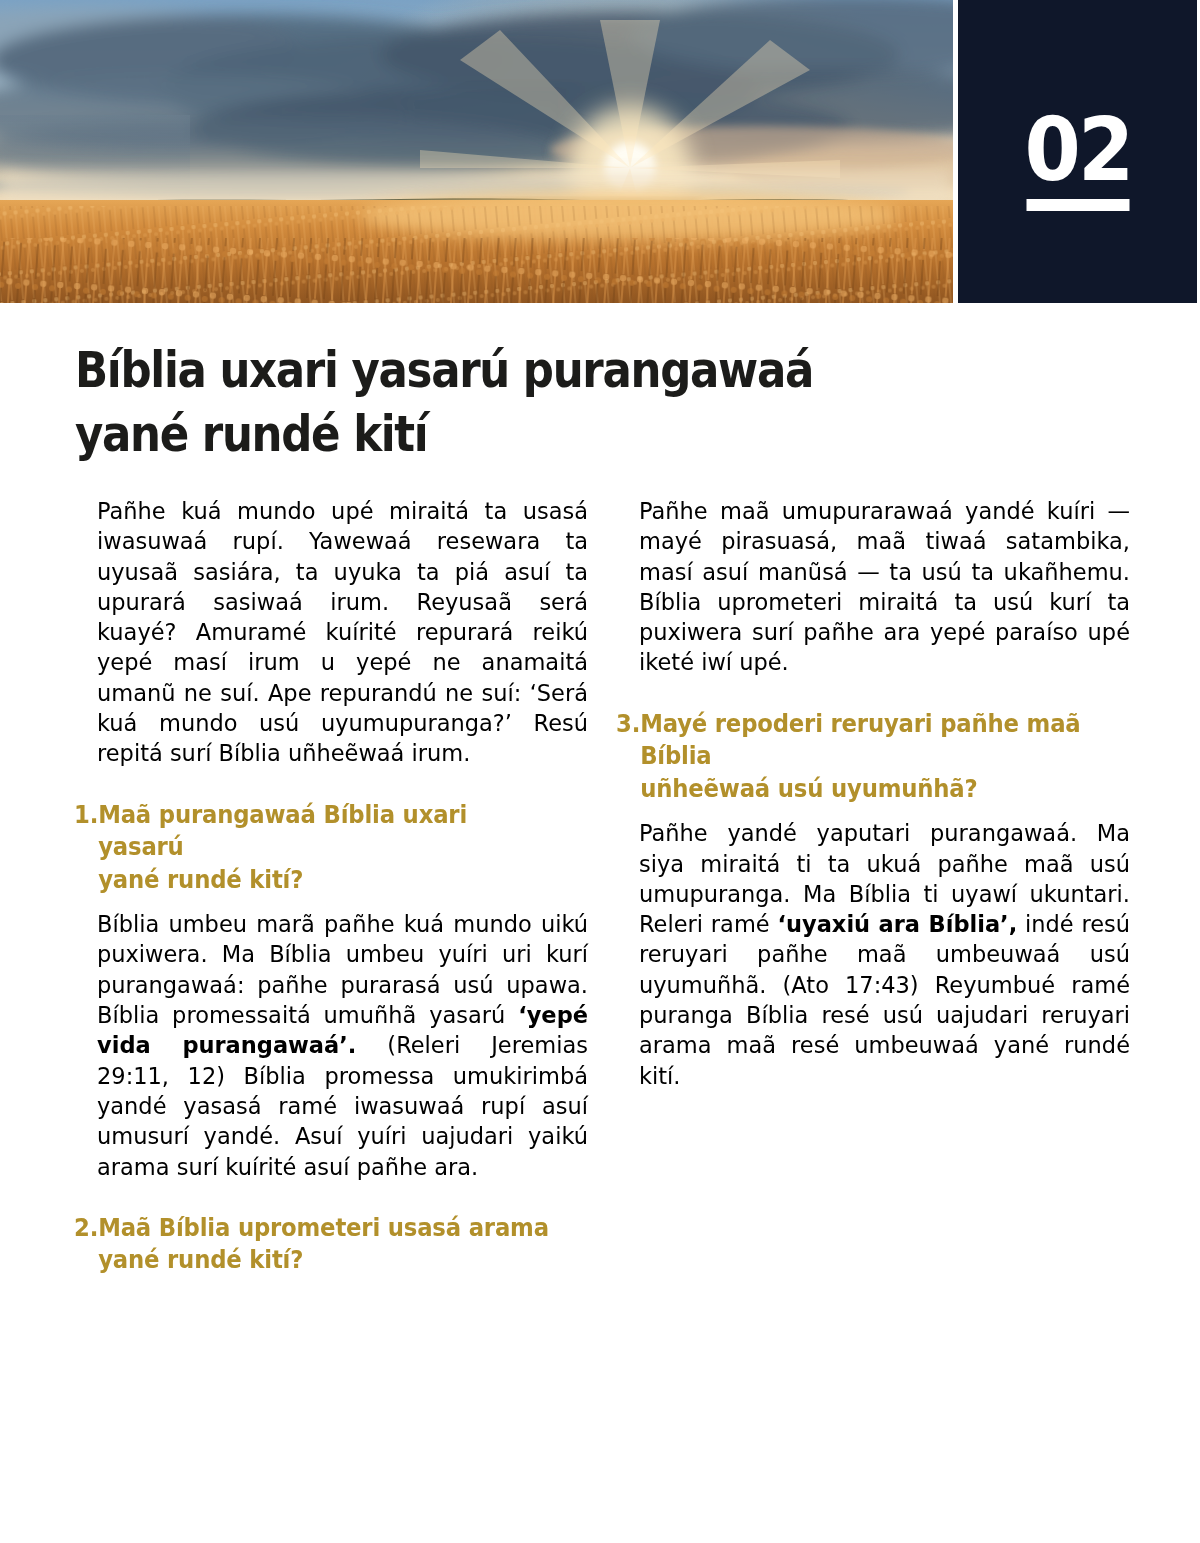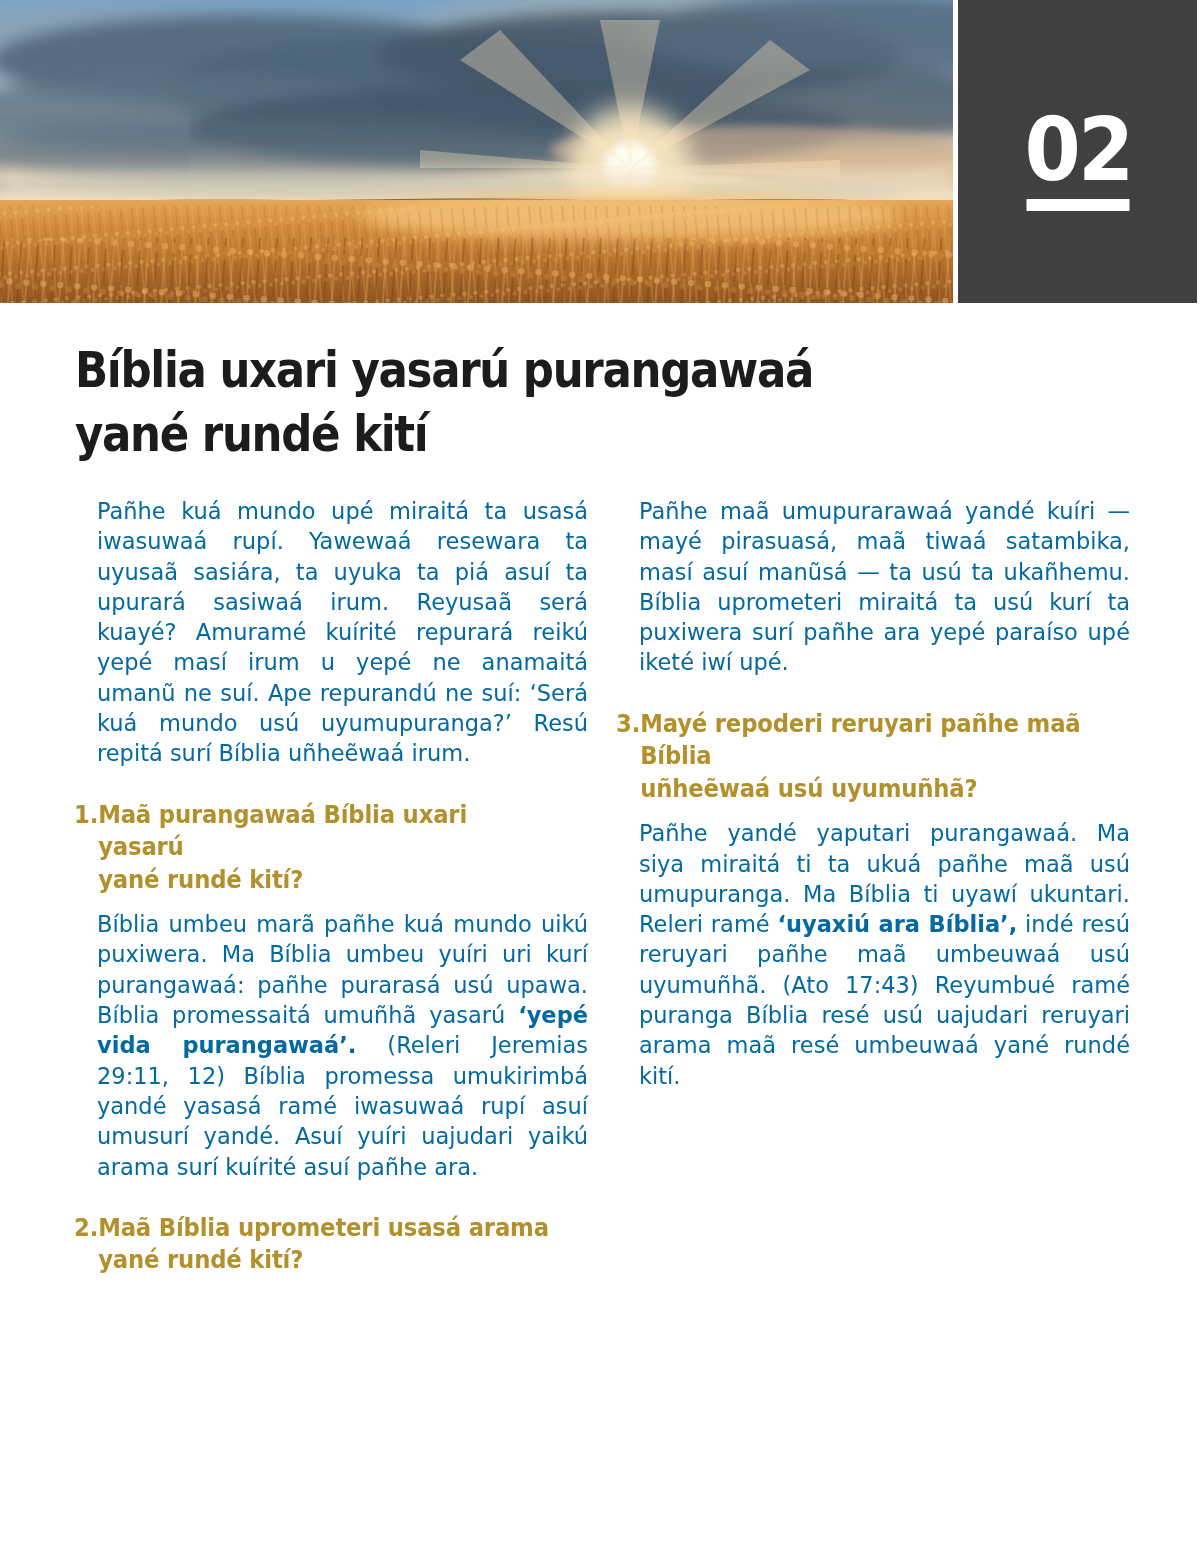--- a/index.html
+++ b/index.html
@@ -7,21 +7,21 @@
     width:1200px;height:1543px;position:relative;background:#ffffff;
     font-family:"DejaVu Sans",sans-serif;overflow:hidden;
   }
   
   .photo{
     position:absolute;left:0;top:0;width:953px;height:303px;overflow:hidden;
   }
   .photo svg{display:block;width:100%;height:100%;}
   .badge{
     position:absolute;left:958px;top:0;width:239px;height:303px;
-    background:#404040;
+    background:#0f172a;
   }
   .badge-num{
     position:absolute;left:50%;top:106px;
     transform:translateX(-50%) scaleX(0.92);
     font-weight:700;font-size:88px;line-height:1;letter-spacing:-3px;
     color:#ffffff;white-space:nowrap;
   }
   .badge-bar{
     position:absolute;left:50%;top:199px;transform:translateX(-50%);
     width:103px;height:12px;background:#ffffff;
@@ -32,21 +32,21 @@
     font-weight:700;font-size:50px;line-height:64px;letter-spacing:-1.5px;
     color:#1c1c1a;white-space:pre-line;
     transform:scaleX(0.87);transform-origin:0 0;
   }
   
   .col{position:absolute;top:496px;width:514px;}
   .col-left{left:74px;}
   .col-right{left:616px;}
   .para{
     margin:0 0 0 23px;text-align:justify;
-    font-size:22.5px;line-height:30.3px;color:#0369a1;
+    font-size:22.5px;line-height:30.3px;color:#000000;
   }
   .para .b{font-weight:700;}
   .qhead{
     display:flex;margin:30px 0 13px 0;
     color:#b2902b;font-weight:700;font-size:24.5px;line-height:32.5px;
     letter-spacing:-0.2px;
     transform:scaleX(0.93);transform-origin:left top;
   }
   .qnum{flex:0 0 23px;}
   .qtext{white-space:pre-line;}

